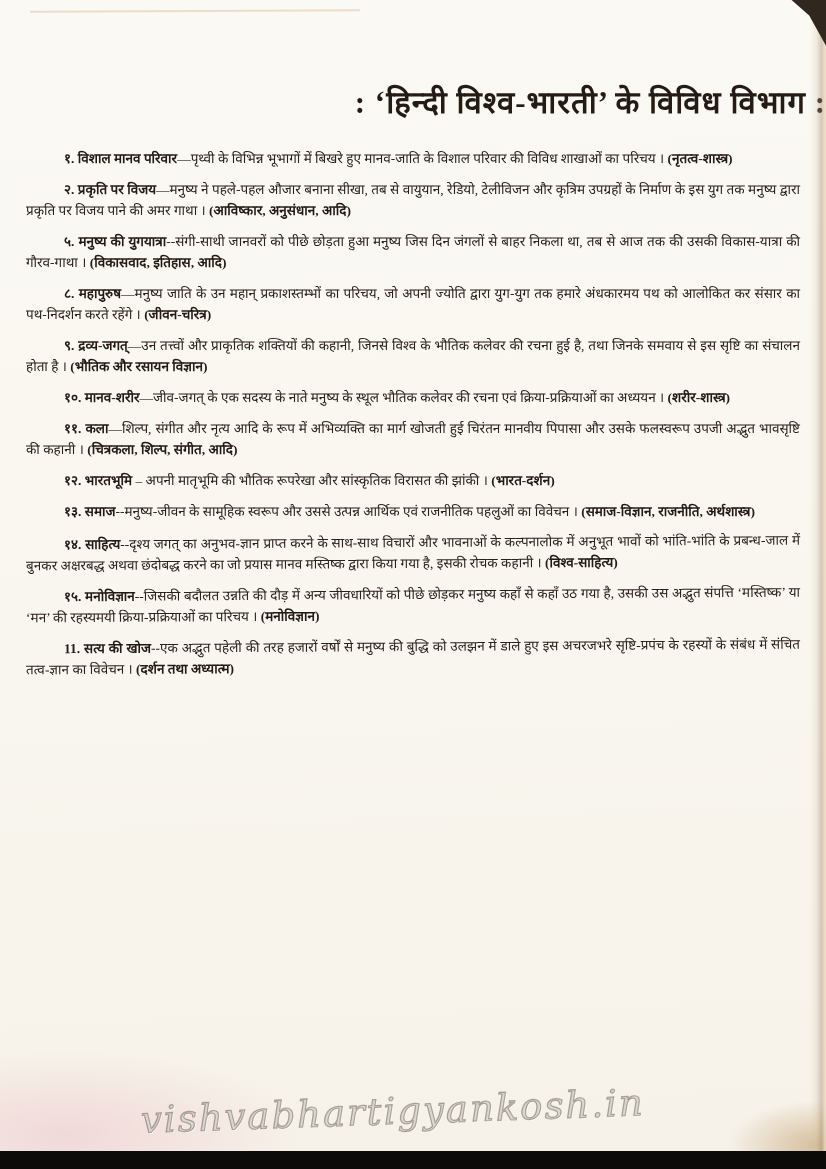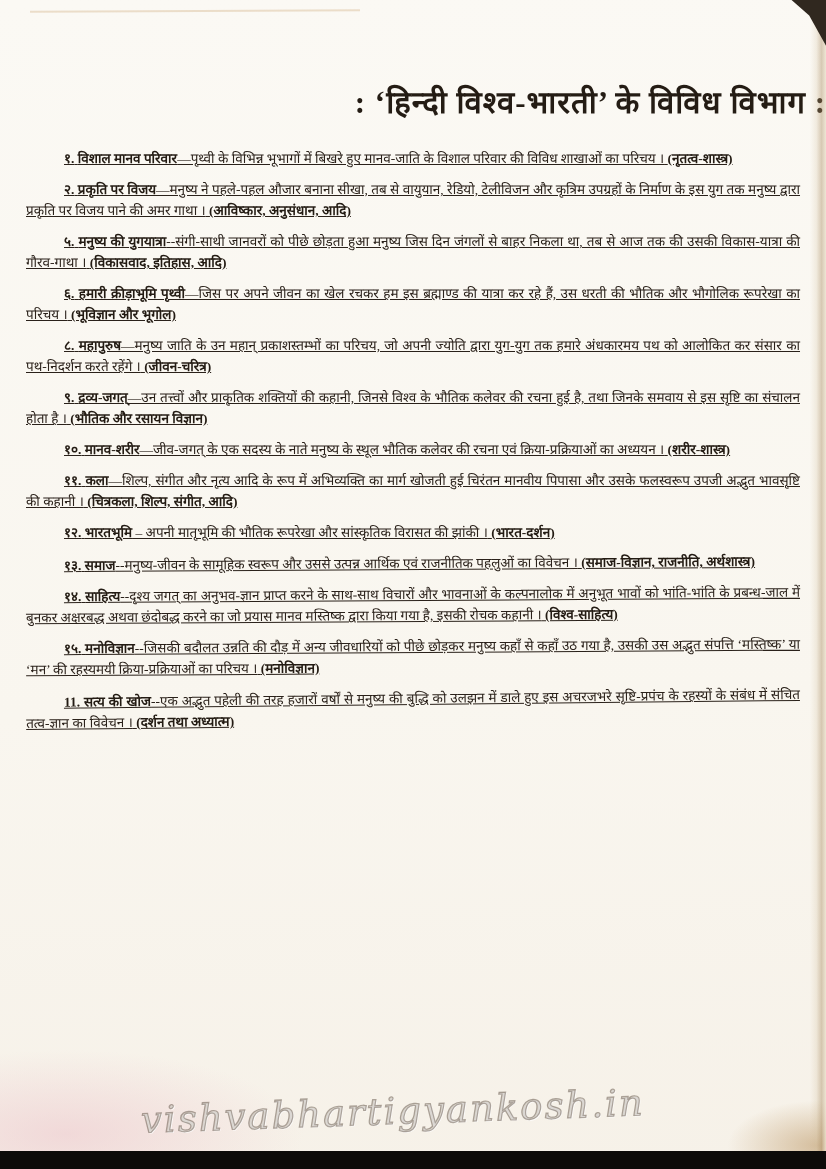--- a/index.html
+++ b/index.html
@@ -34,21 +34,21 @@
   .bottom-bar {
     position: absolute; left: 0; right: 0; bottom: 0; height: 18px;
     background: #0d0b09;
   }
   .page-title {
     margin: 0; padding: 80px 0 26px 0;
     text-align: right;
     font-size: 31px; font-weight: bold; letter-spacing: 1px;
     color: #241c14;
   }
-  .items { padding: 0 26px 0 26px; text-decoration: underline; }
+  .items { padding: 0 26px 0 26px; }
   .item {
     margin: 0 0 10px 0;
     text-indent: 38px; text-align: justify;
     font-size: 13.5px; line-height: 21px;
     color: #2a211a;
   }
   .item .num, .item .term, .item .category { font-weight: bold; color: #231b13; }
   
   .item:nth-child(n+10) { transform: rotate(-0.35deg); }
   .item:nth-child(n+13) { transform: rotate(-0.6deg); }
@@ -74,21 +74,20 @@
 
   <div class="items">
   <p class="item"><span class="num">१.</span> <span class="term">विशाल मानव परिवार</span><span class="body">—पृथ्वी के विभिन्न भूभागों में बिखरे हुए मानव-जाति के विशाल परिवार की विविध शाखाओं का परिचय ।</span> <span class="category">(नृतत्व-शास्त्र)</span></p>
 
   <p class="item"><span class="num">२.</span> <span class="term">प्रकृति पर विजय</span><span class="body">—मनुष्य ने पहले-पहल औजार बनाना सीखा, तब से वायुयान, रेडियो, टेलीविजन और कृत्रिम उपग्रहों के निर्माण के इस युग तक मनुष्य द्वारा प्रकृति पर विजय पाने की अमर गाथा ।</span> <span class="category">(आविष्कार, अनुसंधान, आदि)</span></p>
 
 
 
   <p class="item"><span class="num">५.</span> <span class="term">मनुष्य की युगयात्रा</span><span class="body">--संगी-साथी जानवरों को पीछे छोड़ता हुआ मनुष्य जिस दिन जंगलों से बाहर निकला था, तब से आज तक की उसकी विकास-यात्रा की गौरव-गाथा ।</span> <span class="category">(विकासवाद, इतिहास, आदि)</span></p>
 
-  <p class="item"><span class="num">६.</span> <span class="term">हमारी क्रीड़ाभूमि पृथ्वी</span><span class="body">—जिस पर अपने जीवन का खेल रचकर हम इस ब्रह्माण्ड की यात्रा कर रहे हैं, उस धरती की भौतिक और भौगोलिक रूपरेखा का परिचय ।</span> <span class="category">(भूविज्ञान और भूगोल)</span></p>
 
 
   <p class="item"><span class="num">८.</span> <span class="term">महापुरुष</span><span class="body">—मनुष्य जाति के उन महान् प्रकाशस्तम्भों का परिचय, जो अपनी ज्योति द्वारा युग-युग तक हमारे अंधकारमय पथ को आलोकित कर संसार का पथ-निदर्शन करते रहेंगे ।</span> <span class="category">(जीवन-चरित्र)</span></p>
 
   <p class="item"><span class="num">९.</span> <span class="term">द्रव्य-जगत्</span><span class="body">—उन तत्त्वों और प्राकृतिक शक्तियों की कहानी, जिनसे विश्व के भौतिक कलेवर की रचना हुई है, तथा जिनके समवाय से इस सृष्टि का संचालन होता है ।</span> <span class="category">(भौतिक और रसायन विज्ञान)</span></p>
 
   <p class="item"><span class="num">१०.</span> <span class="term">मानव-शरीर</span><span class="body">—जीव-जगत् के एक सदस्य के नाते मनुष्य के स्थूल भौतिक कलेवर की रचना एवं क्रिया-प्रक्रियाओं का अध्ययन ।</span> <span class="category">(शरीर-शास्त्र)</span></p>
 
   <p class="item"><span class="num">११.</span> <span class="term">कला</span><span class="body">—शिल्प, संगीत और नृत्य आदि के रूप में अभिव्यक्ति का मार्ग खोजती हुई चिरंतन मानवीय पिपासा और उसके फलस्वरूप उपजी अद्भुत भावसृष्टि की कहानी ।</span> <span class="category">(चित्रकला, शिल्प, संगीत, आदि)</span></p>
 

